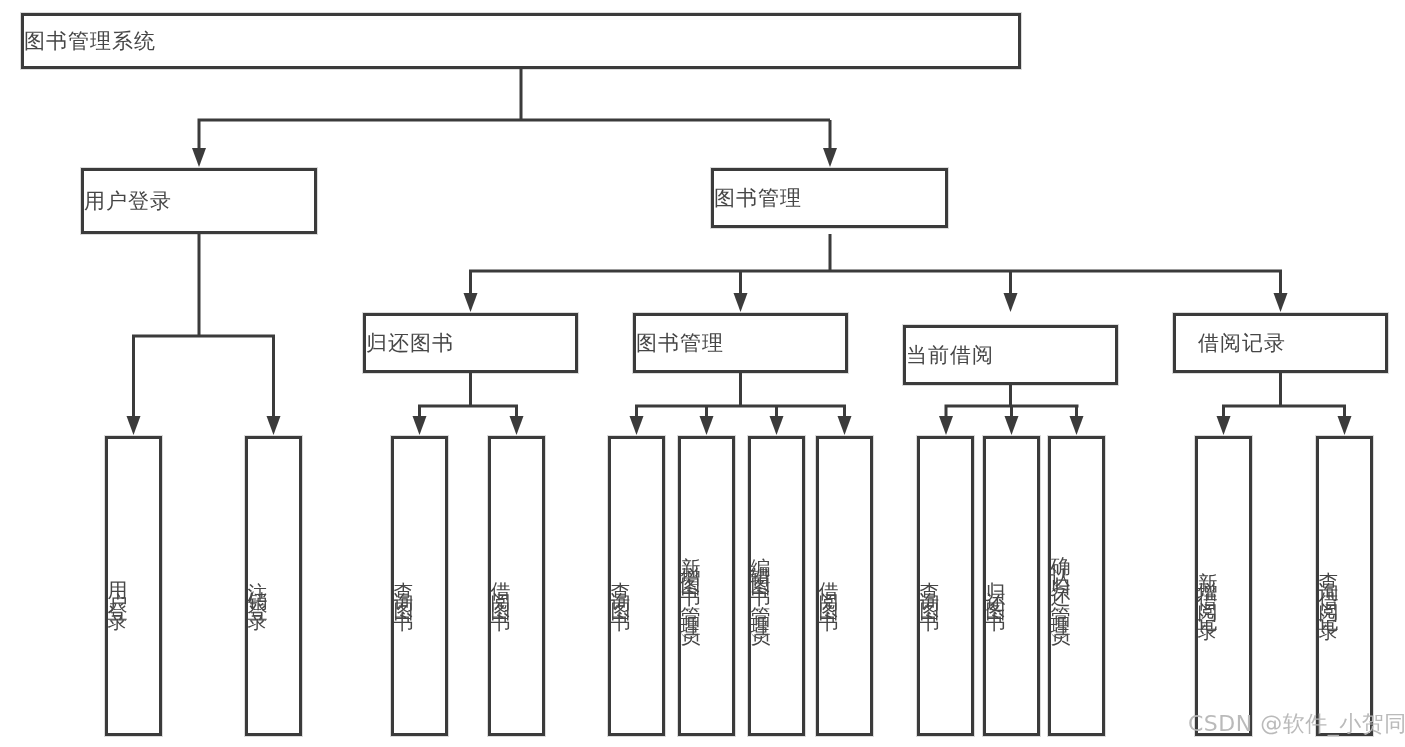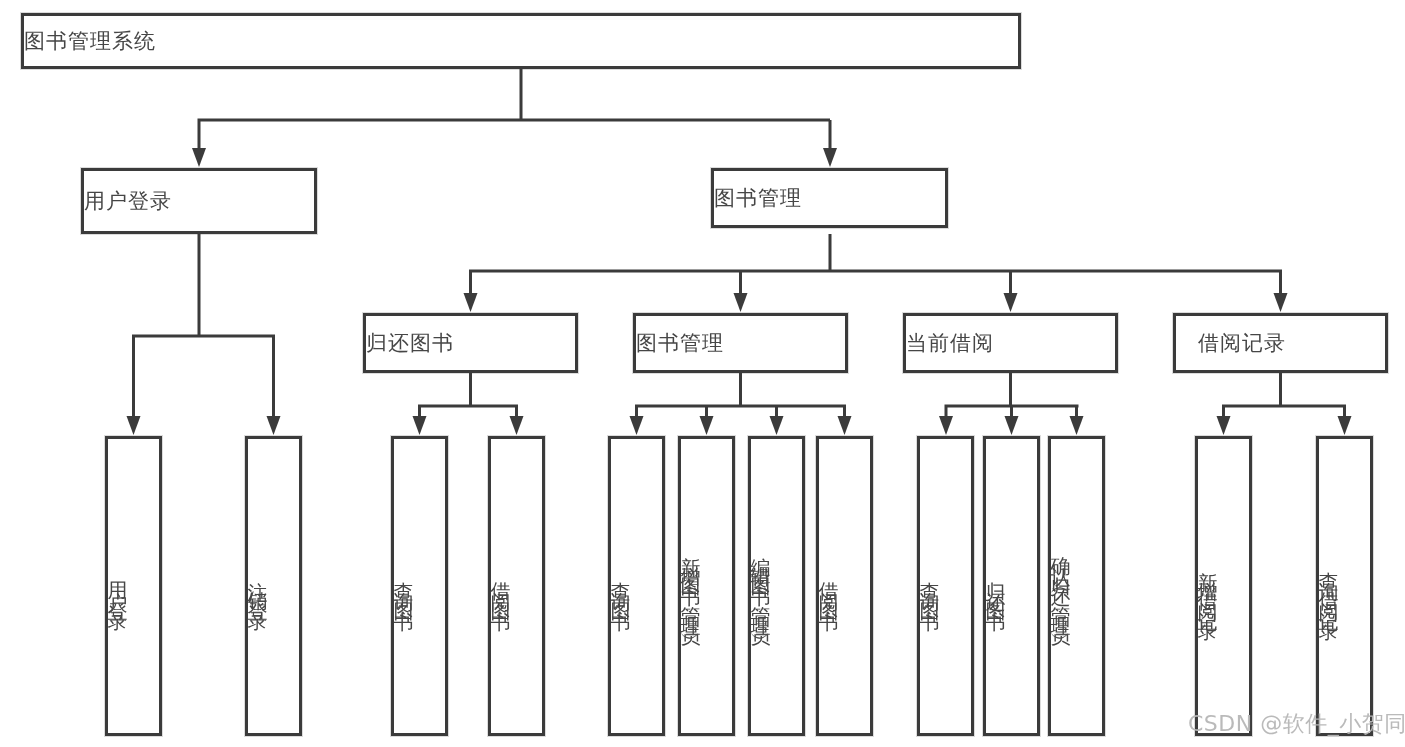--- a/index.html
+++ b/index.html
@@ -48,21 +48,21 @@
   }
   
   .n-root  { left: 21px;   top: 13px;  width: 1000px; height: 56px; }
   
   .n-login { left: 81px;   top: 168px; width: 236px;  height: 66px; }
   .n-mgmt  { left: 711px;  top: 168px; width: 237px;  height: 60px; }
   
   .n-l3    { top: 313px; width: 215px; height: 60px; }
   .n-rec   { left: 363px; }
   .n-bor   { left: 633px; }
-  .n-cur   { left: 903px; }
+  .n-cur   { left: 903px; margin-top: 12px; }
   .n-hist  { left: 1173px; padding-left: 22px; }
   
   .leaf    { top: 436px; width: 57px; height: 300px; }
   .lf-1  { left: 105px; }
   .lf-2  { left: 245px; }
   .lf-3  { left: 391px; }
   .lf-4  { left: 488px; }
   .lf-5  { left: 608px; }
   .lf-6  { left: 678px; }
   .lf-7  { left: 748px; }

